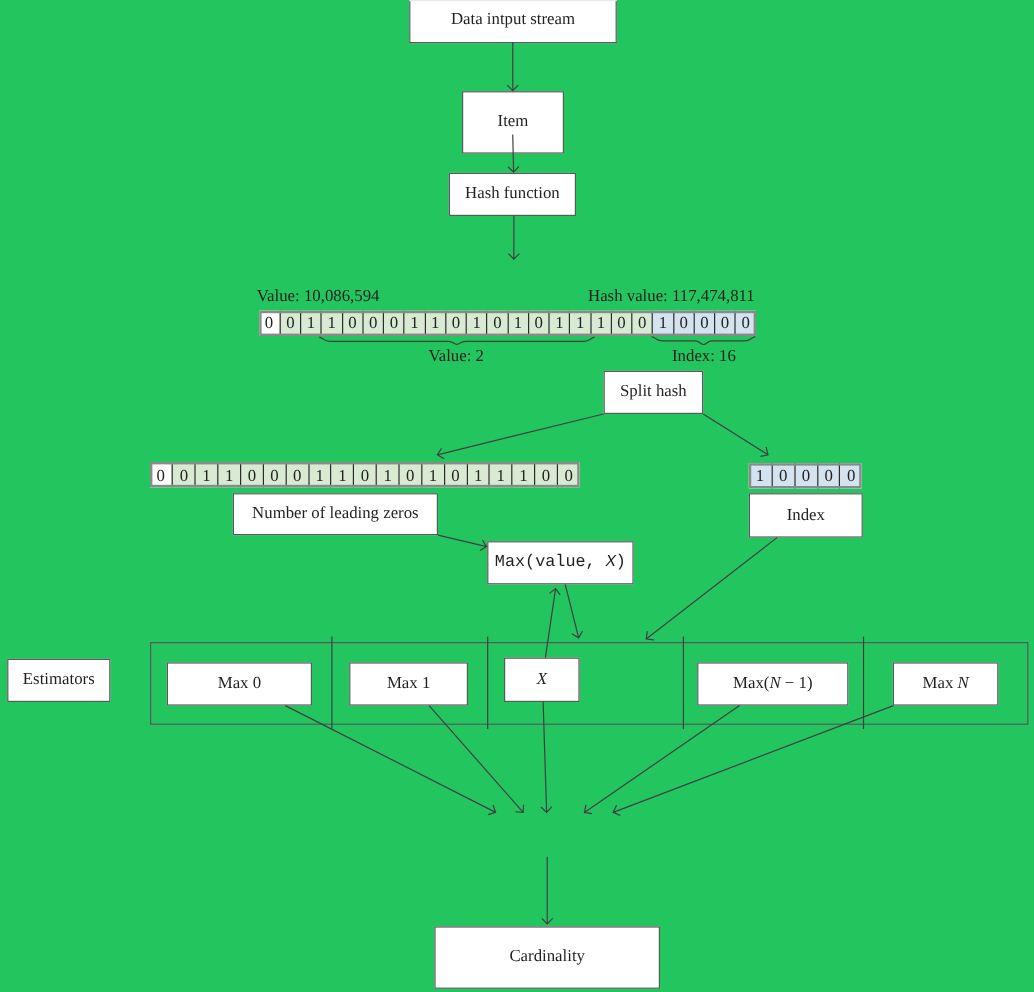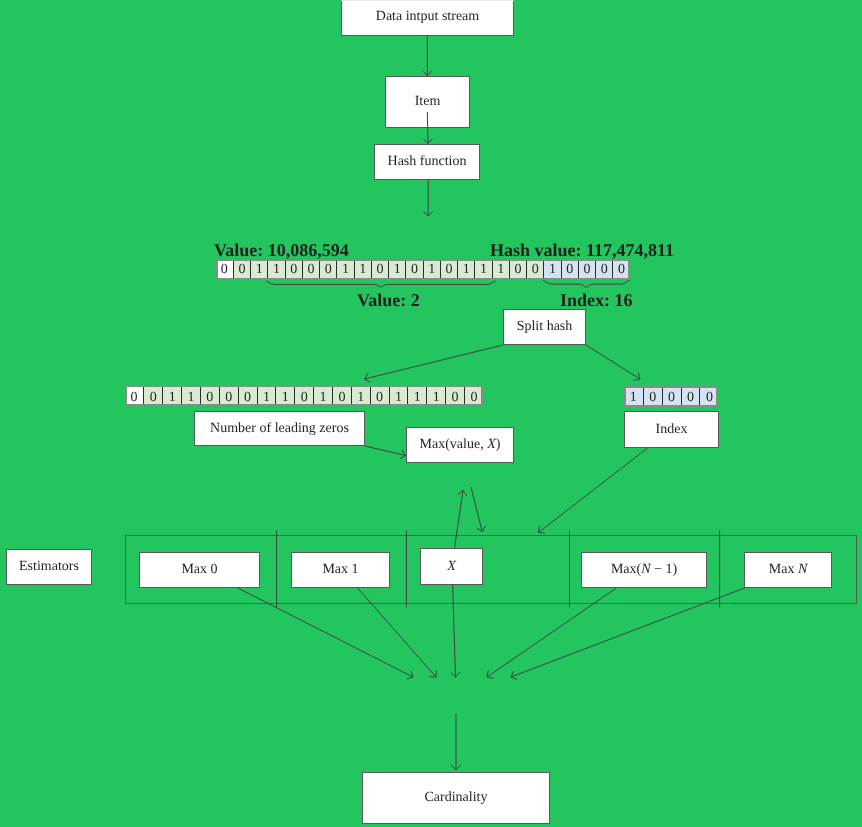--- a/index.html
+++ b/index.html
@@ -6,21 +6,21 @@
   html,body{margin:0;padding:0;background:#ffffff;}
   body{width:862px;height:827px;font-family:"Liberation Serif",serif;color:#231f20;
        -webkit-font-smoothing:antialiased;text-rendering:geometricPrecision;}
   #canvas{position:relative;width:862px;height:827px;overflow:hidden;background:#22c55e;}
   .box{position:absolute;box-sizing:border-box;border:1px solid #58595b;background:#fff;
        display:flex;align-items:center;justify-content:center;font-size:14px;line-height:1;
        white-space:nowrap;}
   .plainbox{position:absolute;box-sizing:border-box;border:1px solid #58595b;background:transparent;}
   svg.layer{position:absolute;left:0;top:0;width:862px;height:827px;overflow:visible;
             pointer-events:none;}
-  .lbl{position:absolute;font-size:18px;line-height:1;white-space:nowrap;font-weight:bold;}
+  .lbl{position:absolute;font-size:14px;line-height:1;white-space:nowrap;}
   .bitrow{position:absolute;display:flex;box-sizing:content-box;
           background:#fff;outline:2px solid #8a8a8a;outline-offset:-2px;}
   .bit{box-sizing:border-box;display:flex;align-items:center;justify-content:center;
        font-size:14px;line-height:1;border-left:1px solid #2b2b2b;padding-top:2px;}
   .bit:first-child{border-left:none;}
   i.v{font-style:italic;}
 </style>
 </head>
 <body>
 
@@ -38,21 +38,21 @@
     </div>
 <div class="box" style="left:503px;top:309px;width:83px;height:36px;">
       <span>Split hash</span>
     </div>
 <div class="box" style="left:194px;top:411px;width:171px;height:35px;">
       <span>Number of leading zeros</span>
     </div>
 <div class="box" style="left:624px;top:411px;width:95px;height:37px;">
       <span>Index</span>
     </div>
-<div class="box" style="left:406px;top:427px;width:108px;height:36px;">
+<div class="box" style="left:406px;top:451px;width:122px;height:36px;font-family:Liberation Mono, monospace;">
       <span><span>Max(value, </span><i class="v">X</i><span>)</span></span>
     </div>
 <div class="box" style="left:6px;top:549px;width:86px;height:36px;">
       <span>Estimators</span>
     </div>
 <div class="box" style="left:362px;top:772px;width:188px;height:52px;">
       <span>Cardinality</span>
     </div>
 
 <div class="plainbox" style="left:125px;top:535px;width:732px;height:69px;"></div>

